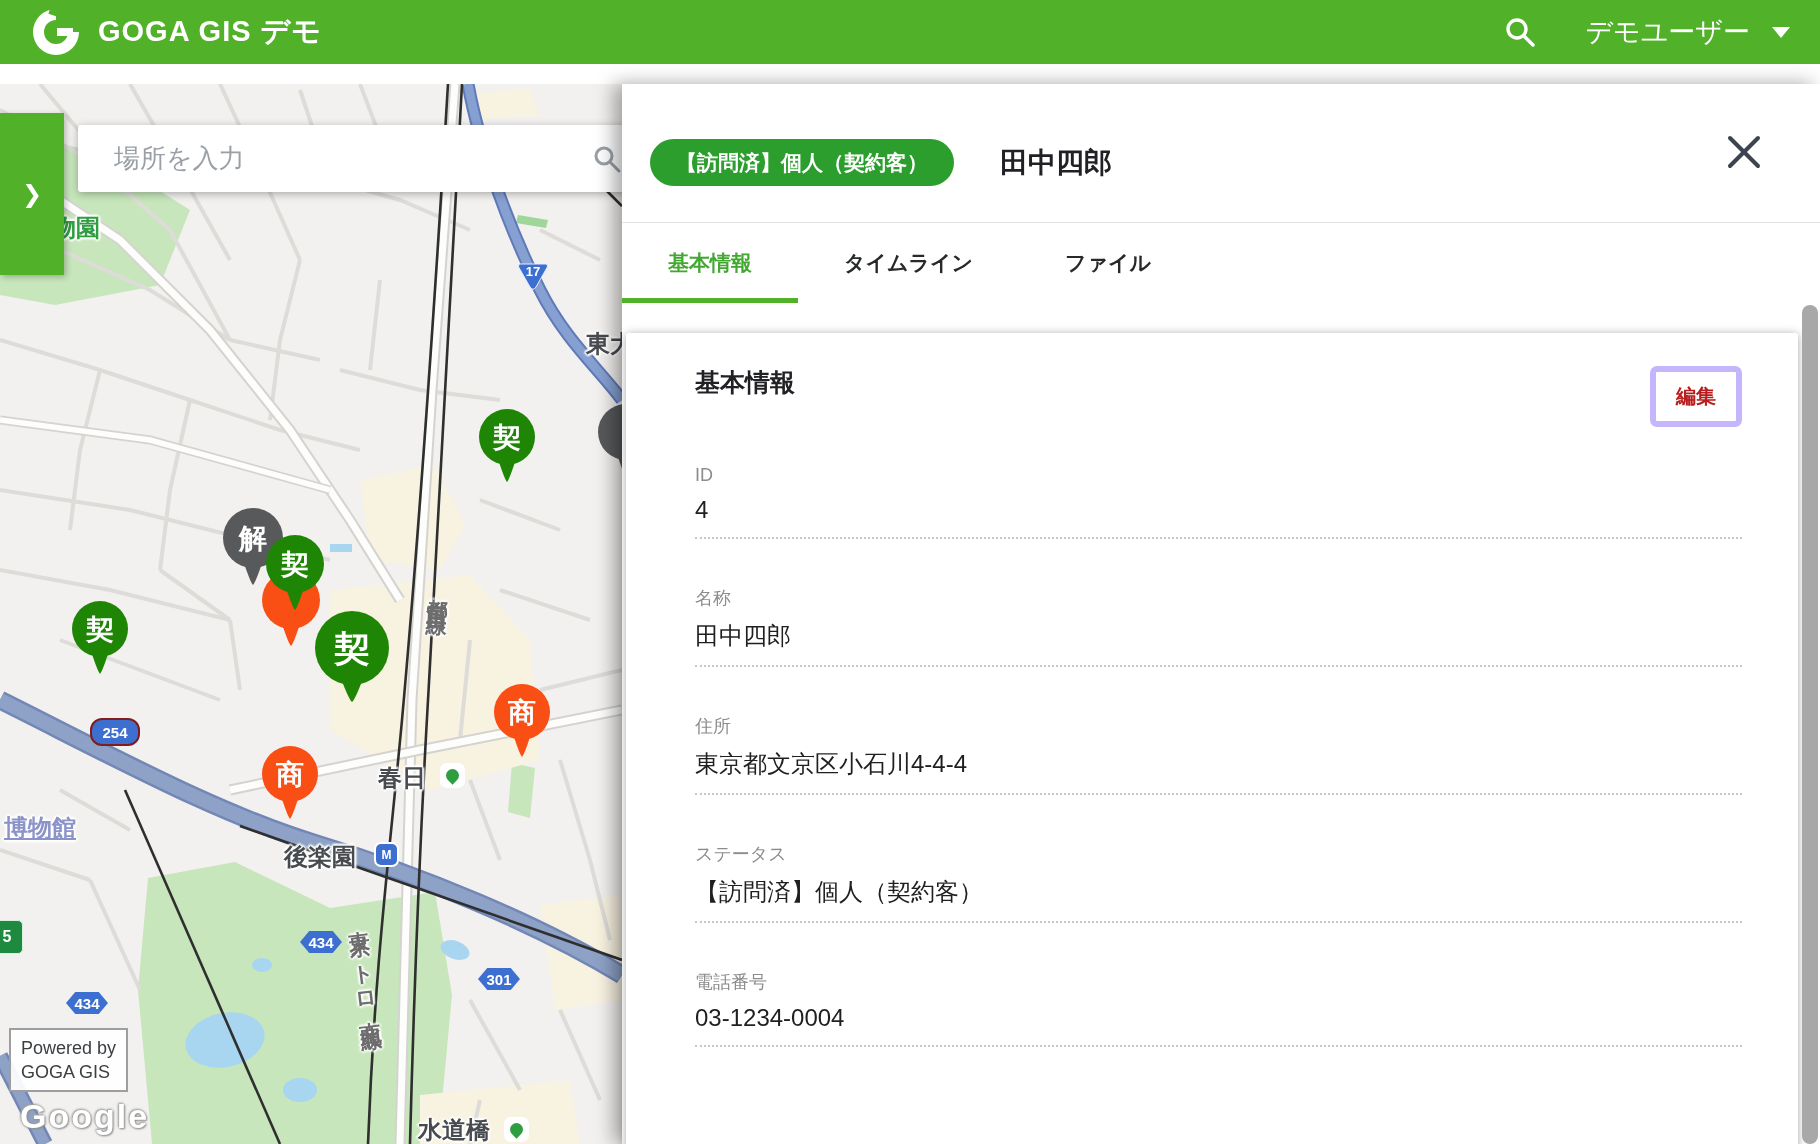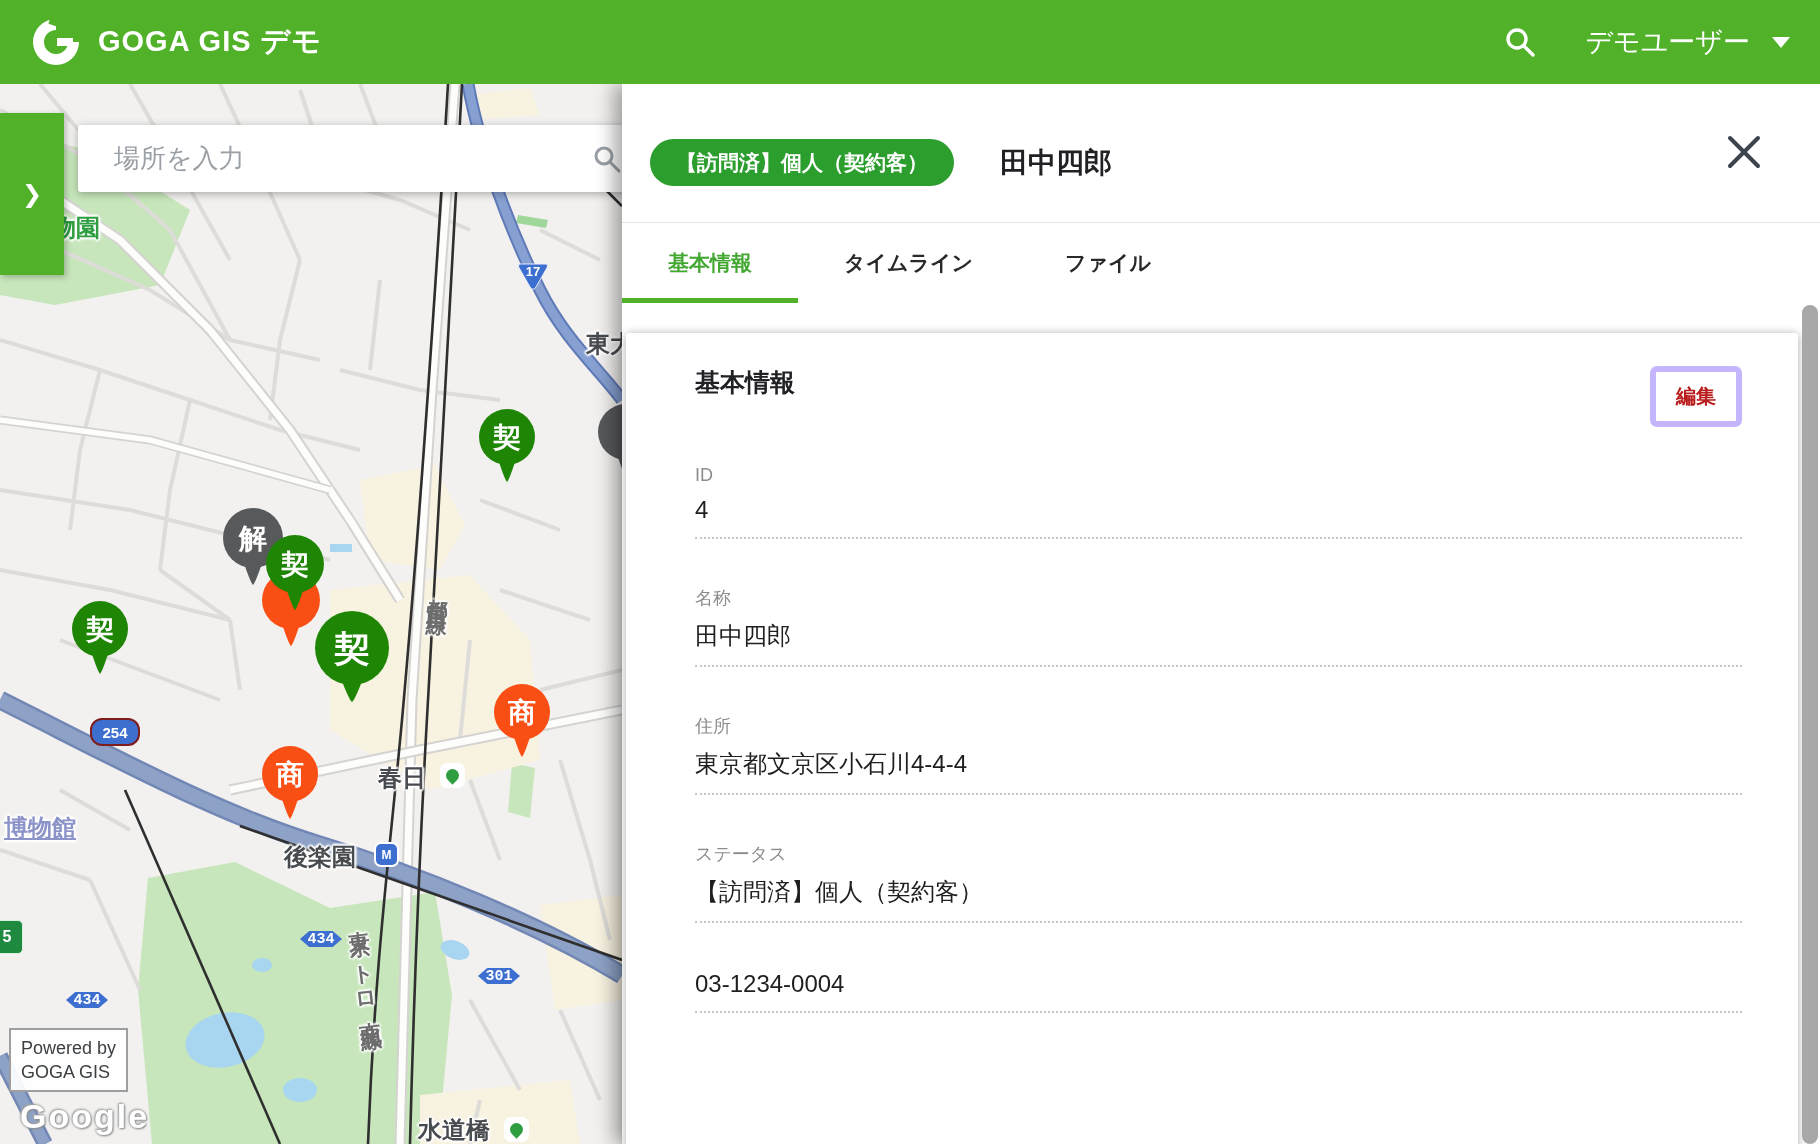--- a/index.html
+++ b/index.html
@@ -1,39 +1,39 @@
 <!DOCTYPE html>
 <html><head>
 <meta charset="utf-8">
 <style>
   html,body{margin:0;padding:0;background:#fff;font-family:"Liberation Sans","DejaVu Sans",sans-serif;}
   body{width:1820px;height:1144px;overflow:hidden;position:relative;}
 
   
-  .header{position:absolute;left:0;top:0;width:1820px;height:84px;background:#51b22a;display:flex;align-items:center;z-index:60;}
+  .header{position:absolute;left:0;top:0;width:1820px;height:64px;background:#51b22a;display:flex;align-items:center;z-index:60;}
   .logo-wrap{margin-left:30px;display:flex;align-items:center;}
   .app-title{color:#fff;font-size:29px;font-weight:bold;letter-spacing:1px;margin-left:16px;}
   .header-right{margin-left:auto;display:flex;align-items:center;margin-right:30px;}
   .hdr-search{width:34px;height:34px;margin-right:48px;cursor:pointer;}
   .user-label{color:#fff;font-size:27px;margin-right:22px;cursor:pointer;}
   .caret{width:0;height:0;border-left:9px solid transparent;border-right:9px solid transparent;border-top:11px solid #fff;cursor:pointer;}
 
   
   .map{position:absolute;left:0;top:84px;width:622px;height:1060px;background:#f2f1ef;overflow:hidden;}
   .map svg.base{position:absolute;left:0;top:0;}
   .map-label{position:absolute;white-space:nowrap;font-weight:bold;
     text-shadow:-2px 0 2px #fff,2px 0 2px #fff,0 -2px 2px #fff,0 2px 2px #fff,1px 1px 2px #fff,-1px -1px 2px #fff;}
   .map-label.place{color:#474a4e;font-size:24px;}
   .map-label.park{color:#2f9e41;font-size:24px;}
   .map-label.museum{color:#8b93c8;font-size:24px;}
   .rail-label{position:absolute;writing-mode:vertical-rl;color:#6d6d6d;font-size:21px;font-weight:bold;letter-spacing:4px;
     text-shadow:-2px 0 2px #fff,2px 0 2px #fff,0 -2px 2px #fff,0 2px 2px #fff;}
   .shield{position:absolute;background:#3d6fd1;color:#fff;font-weight:bold;display:flex;align-items:center;justify-content:center;}
   .shield.rounded{width:46px;height:24px;border-radius:12px;font-size:15px;border:2px solid #7f1d1d;}
-  .shield.hex{width:42px;height:16px;font-size:15px;clip-path:polygon(22% 0,78% 0,100% 50%,78% 100%,22% 100%,0 50%);font-family:Liberation Mono, monospace;}
+  .shield.hex{width:42px;height:22px;font-size:15px;clip-path:polygon(22% 0,78% 0,100% 50%,78% 100%,22% 100%,0 50%);}
   .shield.tri{width:34px;height:30px;background:transparent;}
   .shield.expwy{width:30px;height:32px;background:#1d8a3f;border-radius:5px;font-size:16px;border:1px solid #d9f0df;}
   .poi{position:absolute;width:21px;height:21px;border-radius:5px;display:flex;align-items:center;justify-content:center;box-shadow:0 0 0 2px #fff;}
   .poi.tree{background:#fff;}
   .poi.tree .leaf{width:13px;height:13px;background:#2f9e41;border-radius:50% 50% 0 50%;transform:rotate(45deg);}
   .poi.metro{background:#3d6fd1;color:#fff;font-size:12px;font-weight:bold;}
   .markers{position:absolute;left:0;top:0;z-index:20;}
 
   .map-search{position:absolute;left:78px;top:41px;width:552px;height:67px;background:#fff;border-radius:3px;
     box-shadow:0 2px 8px rgba(0,0,0,.3);z-index:30;display:flex;align-items:center;}
@@ -313,19 +313,20 @@
         </div>
         <div class="frow">
           <div class="flabel">住所</div>
           <div class="fvalue">東京都文京区小石川4-4-4</div>
         </div>
         <div class="frow">
           <div class="flabel">ステータス</div>
           <div class="fvalue">【訪問済】個人（契約客）</div>
         </div>
         <div class="frow">
+          <div class="flabel">電話番号</div>
           <div class="fvalue">03-1234-0004</div>
         </div>
       </div>
   </div>
 
   <div class="pscroll"></div>
 </div>
 
 </body></html>

